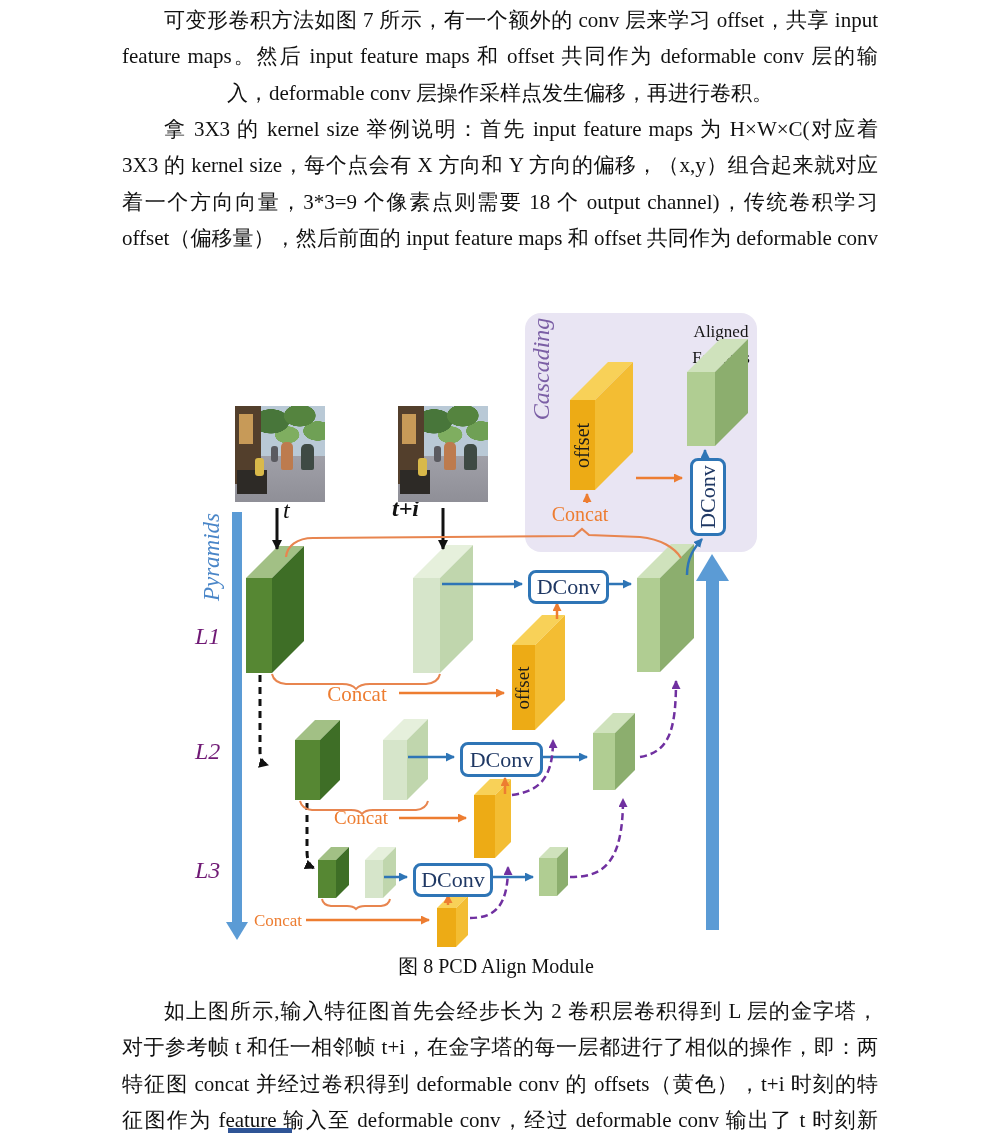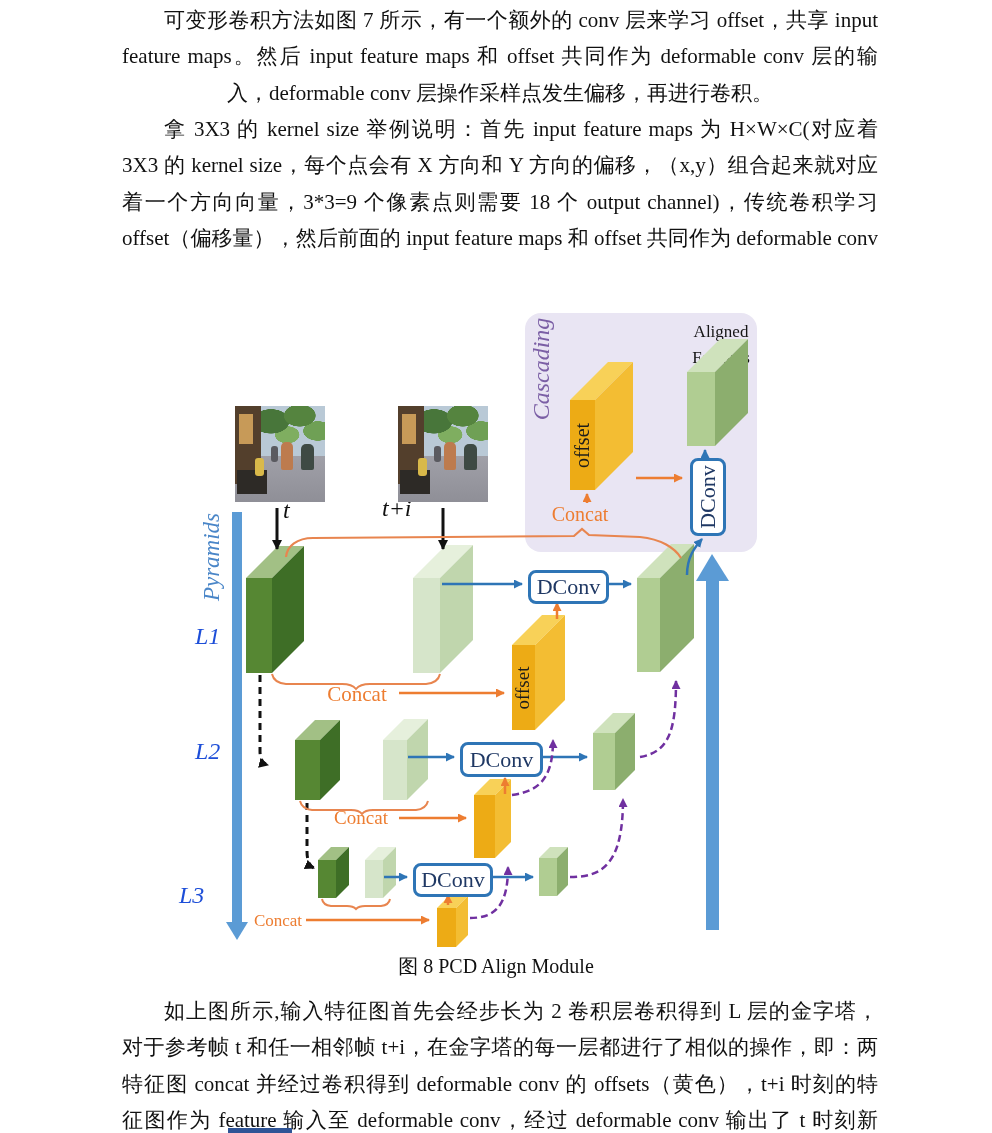--- a/index.html
+++ b/index.html
@@ -14,21 +14,21 @@
   .ind{text-indent:42px;}
 
   
   #fig{position:absolute;left:150px;top:303px;width:730px;height:690px;}
   .cascade-box{position:absolute;left:375px;top:10px;width:232px;height:239px;
                background:#e9e5f3;border-radius:16px;}
   .rot{position:absolute;transform:translate(-50%,-50%) rotate(-90deg);
        white-space:nowrap;}
   .cascading-t{font-size:24px;font-style:italic;color:#7b5fa5;}
   .pyramids-t{font-size:23px;font-style:italic;color:#4a86c8;}
-  .lvl{position:absolute;font-size:24px;font-style:italic;color:#1d4ed8;}
+  .lvl{position:absolute;font-size:24px;font-style:italic;color:#701a75;}
   .frame-lab{position:absolute;font-size:24px;font-style:italic;color:#111;}
   .alignedft{position:absolute;left:531px;top:16px;width:80px;text-align:center;
              font-size:17px;line-height:26px;color:#151515;}
   .concat{position:absolute;color:#ed7d31;transform:translate(-50%,-50%);white-space:nowrap;}
   .caption{position:absolute;left:0;top:953px;width:992px;text-align:center;
            font-size:20px;color:#111;}
 
   
   .b3d{position:absolute;width:calc(var(--w) + var(--d));height:calc(var(--h) + var(--d));}
   .b3d .f{position:absolute;left:0;top:var(--d);width:var(--w);height:var(--h);background:var(--cf);}
@@ -85,23 +85,23 @@
 </div>
 
 <div id="fig">
 
   <div class="cascade-box"></div>
 
   <div class="rot cascading-t" style="left:391px;top:66px;">Cascading</div>
   <div class="rot pyramids-t" style="left:62px;top:254px;">Pyramids</div>
   <div class="lvl" style="left:45px;top:320px;">L1</div>
   <div class="lvl" style="left:45px;top:435px;">L2</div>
-  <div class="lvl" style="left:29px;top:554px;margin-top:25px;">L3</div>
+  <div class="lvl" style="left:45px;top:554px;">L3</div>
   <div class="frame-lab" style="left:133px;top:194px;">t</div>
-  <div class="frame-lab" style="left:232px;top:192px;">t+i</div>
+  <div class="frame-lab" style="left:242px;top:192px;font-weight:bold;">t+i</div>
   <div class="alignedft">
     <div>Aligned</div>
     <div>Features</div>
   </div>
 
   <div class="photo" style="left:85px;top:103px;">
     <div class="shop"></div>
     <div class="sign"></div>
     <div class="stall"></div>
     <div class="fruit"></div>

